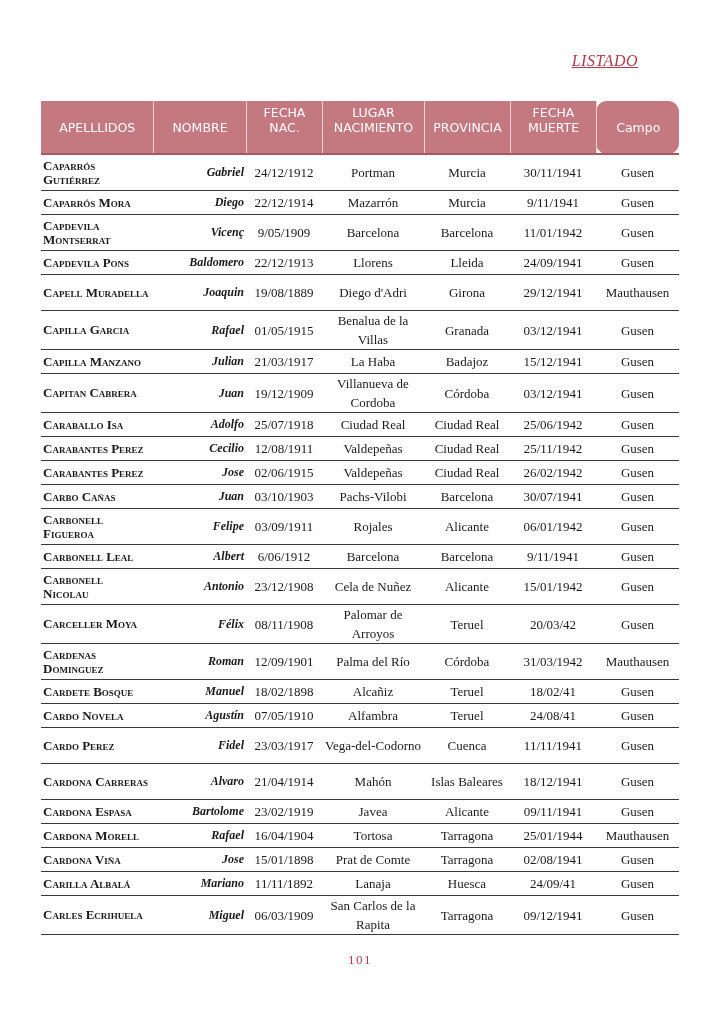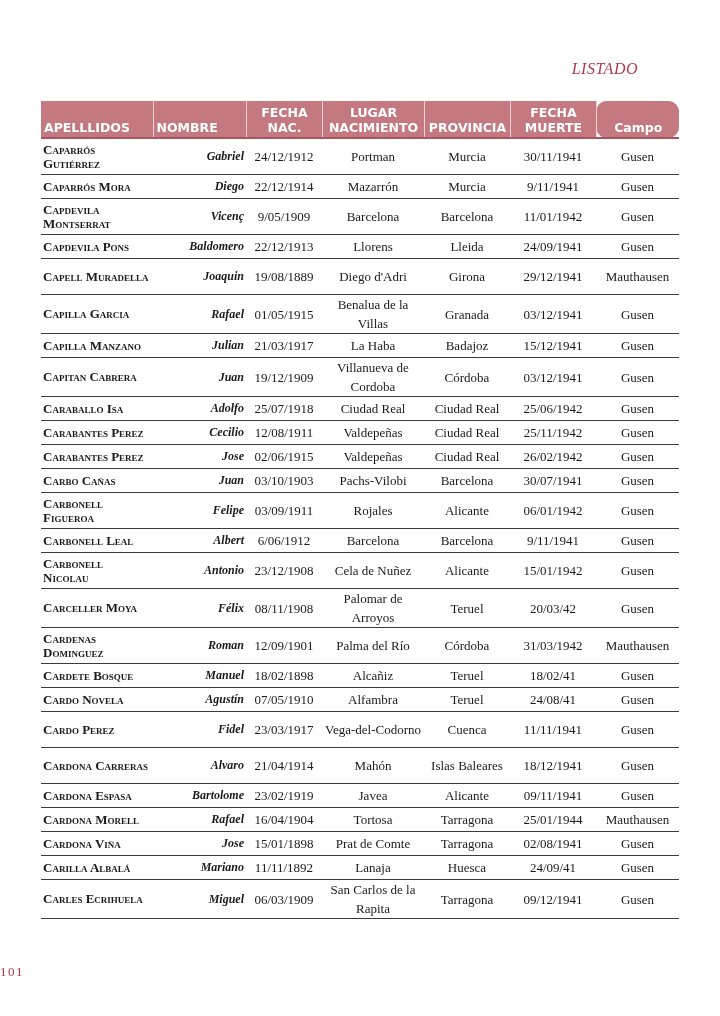--- a/index.html
+++ b/index.html
@@ -1,37 +1,37 @@
 <!DOCTYPE html>
 <html><head>
 <meta charset="utf-8">
 <style>
   html, body { margin: 0; padding: 0; background: #ffffff; }
   body { width: 720px; height: 1016px; position: relative; overflow: hidden;
          font-family: "Liberation Serif", "DejaVu Serif", serif; color: #1a1a1a; }
-  .page-header { position: absolute; top: 60px; right: 82px; font-style: italic;
-                 font-size: 16px; color: #b03a4e; letter-spacing: 0.5px; }
+  .page-header { position: absolute; top: 52px; right: 82px; font-style: italic;
+                 font-size: 16px; color: #b03a4e; letter-spacing: 0.5px; text-decoration: underline; }
   table { position: absolute; left: 41px; top: 101px; width: 638px;
           border-collapse: collapse; table-layout: fixed; }
   thead th { background: #c4787f; color: #ffffff; font-family: "DejaVu Sans", "Liberation Sans", sans-serif;
-             font-weight: bold; font-size: 12.5px; line-height: 15px; vertical-align: bottom;
-             padding: 0 2px 2px 3px; height: 34px; border-right: 1px solid #ecd0d2;
+             font-weight: normal; font-size: 12.5px; line-height: 15px; vertical-align: bottom;
+             padding: 0 2px 18px 3px; height: 34px; border-right: 1px solid #ecd0d2;
              border-bottom: 2px solid #a85560; }
   thead th:last-child { border-right: none; border-radius: 11px; }
-  thead th.left { text-align: left; }
+  thead th.left { text-align: center; }
   thead th.center { text-align: center; }
   tbody td { font-size: 13px; padding: 0 2px; border-bottom: 1.5px solid #3a3a3a;
              vertical-align: middle; text-align: center; line-height: 19px; }
   tbody tr.tall td { height: 35px; }
   tbody tr.short td { height: 23px; }
   td.ap { text-align: left; font-weight: bold; font-variant: small-caps; font-size: 13px;
           line-height: 14px; padding-left: 2px; margin-top: 36px; }
   td.nm { text-align: right; font-weight: bold; font-size: 12px; padding-left: 3px; font-style: italic; }
-  .page-number { position: absolute; top: 952px; left: 0; width: 720px; text-align: left;
-                 font-size: 13px; color: #b03a4e; letter-spacing: 1.5px; font-variant: small-caps; margin-top: 12px; }
+  .page-number { position: absolute; top: 952px; left: 0; width: 720px; text-align: center;
+                 font-size: 13px; color: #b03a4e; letter-spacing: 1.5px; font-variant: small-caps; }
 </style>
 </head>
 <body>
 
 <div class="page-header">LISTADO</div>
 
 <table>
   <colgroup>
     <col style="width:112px">
       <col style="width:93px">

